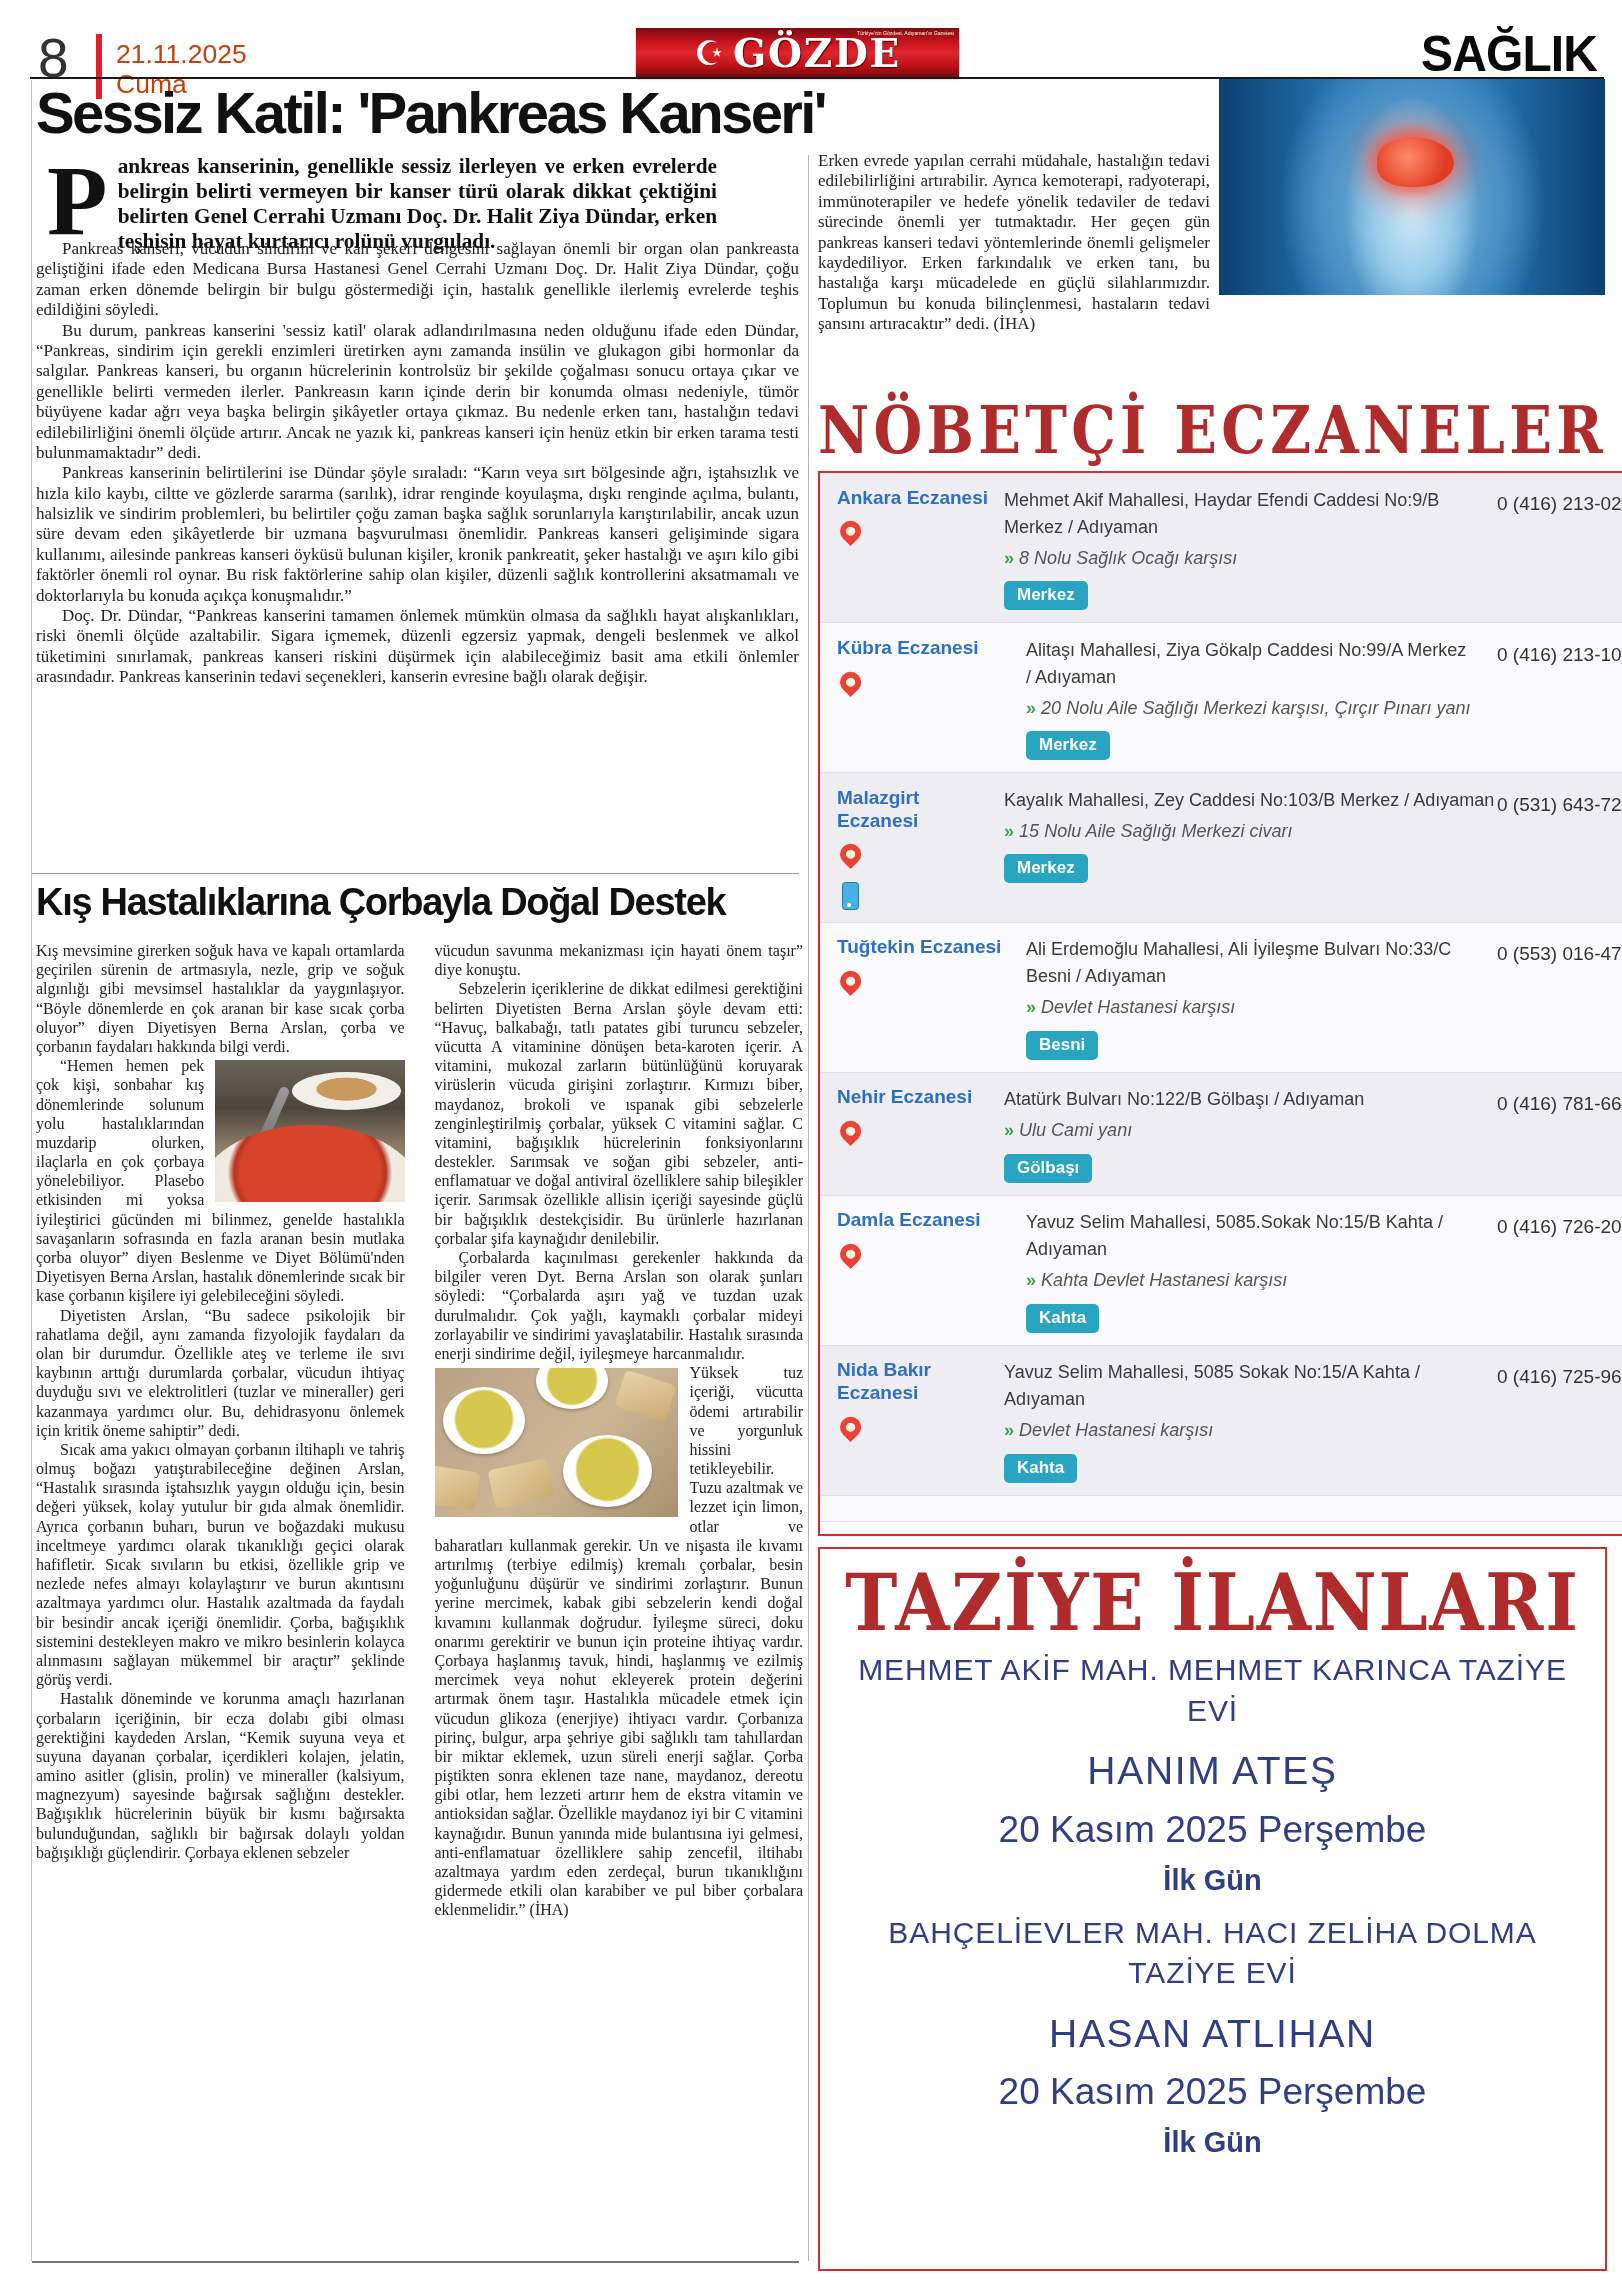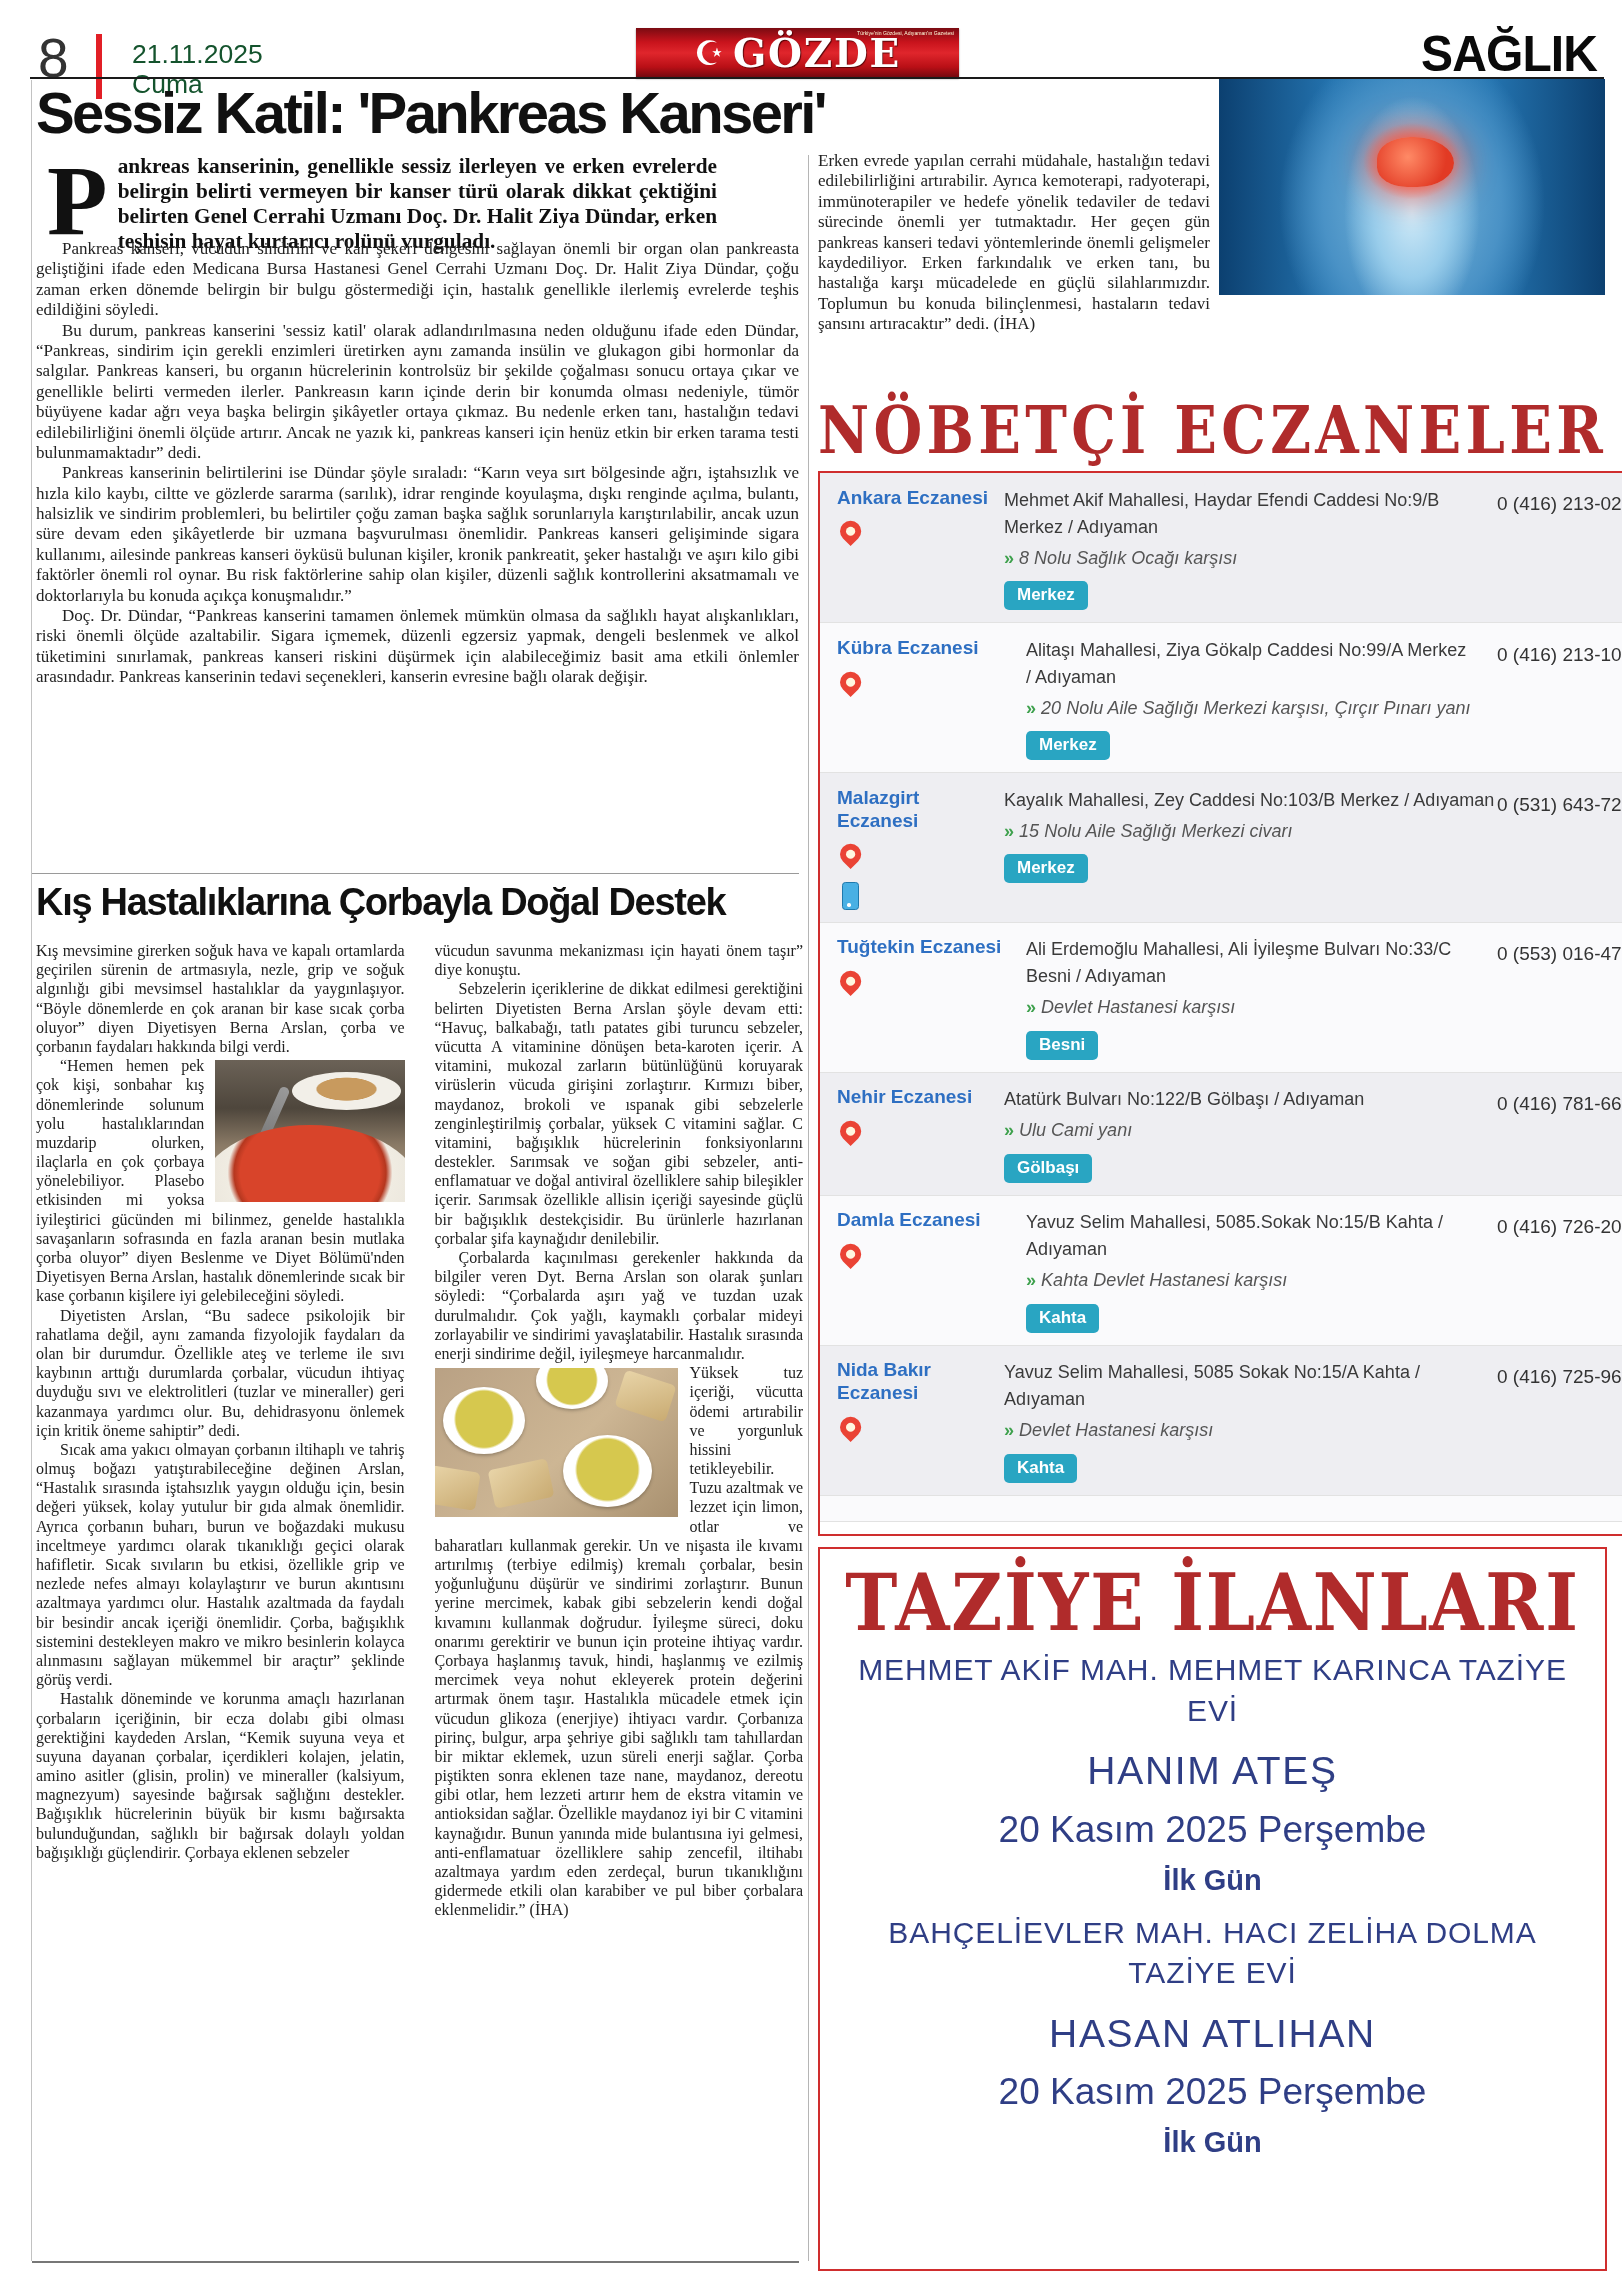--- a/index.html
+++ b/index.html
@@ -2,21 +2,21 @@
 <html style="font-size:13.7px"><head>
 <meta charset="utf-8">
 <style>
   html,body{margin:0;padding:0;background:#e9e9e9;}
   #page{position:relative;width:1623px;height:2295px;background:#fff;margin:0 auto;overflow:hidden;
         font-family:"Liberation Serif",serif;color:#1c1c1c;}
   .abs{position:absolute;}
   
   .pagenum{left:38px;top:31px;font:400 55px/1 "Liberation Sans",sans-serif;color:#333;}
   .redbar{left:96px;top:34px;width:6px;height:65px;background:#e21f26;}
-  .dateblock{left:132px;top:39px;font:400 26.5px/1.15 "Liberation Sans",sans-serif;color:#14532d;}
+  .dateblock{left:116px;top:39px;font:400 26.5px/1.15 "Liberation Sans",sans-serif;color:#c2410c;}
   .logo{left:636px;top:28px;width:323px;height:50px;display:flex;align-items:center;justify-content:center;
         background:linear-gradient(180deg,#7a0b12 0%,#c8131c 28%,#e0262c 50%,#b90f16 78%,#6e090f 100%);
         box-shadow:0 0.9px 1.7px rgba(0,0,0,.4);}
   .logo .crescent{color:#fff;font:400 34px/1 "DejaVu Sans",sans-serif;margin-right:8.5px;}
   .logo .word{color:#fff;font:700 39px/1 "DejaVu Serif",serif;letter-spacing:1.7px;text-shadow:0.9px 0.9px 0.9px #5a0508;}
   .logo .tag{position:absolute;right:5.1px;top:2.6px;font:400 5.1px/1 "Liberation Sans",sans-serif;color:#ffd;}
   .section{right:26px;top:29px;font:900 48px/1 "Liberation Sans",sans-serif;color:#0a0a0a;letter-spacing:-0.9px;transform:scaleY(1.05);transform-origin:top right;}
   .toprule{left:30px;top:77px;width:1574px;height:1.7px;background:#1a1a1a;}
   
   .v-left{left:31px;top:80px;width:0.9px;height:2181px;background:#c2c2c2;}

